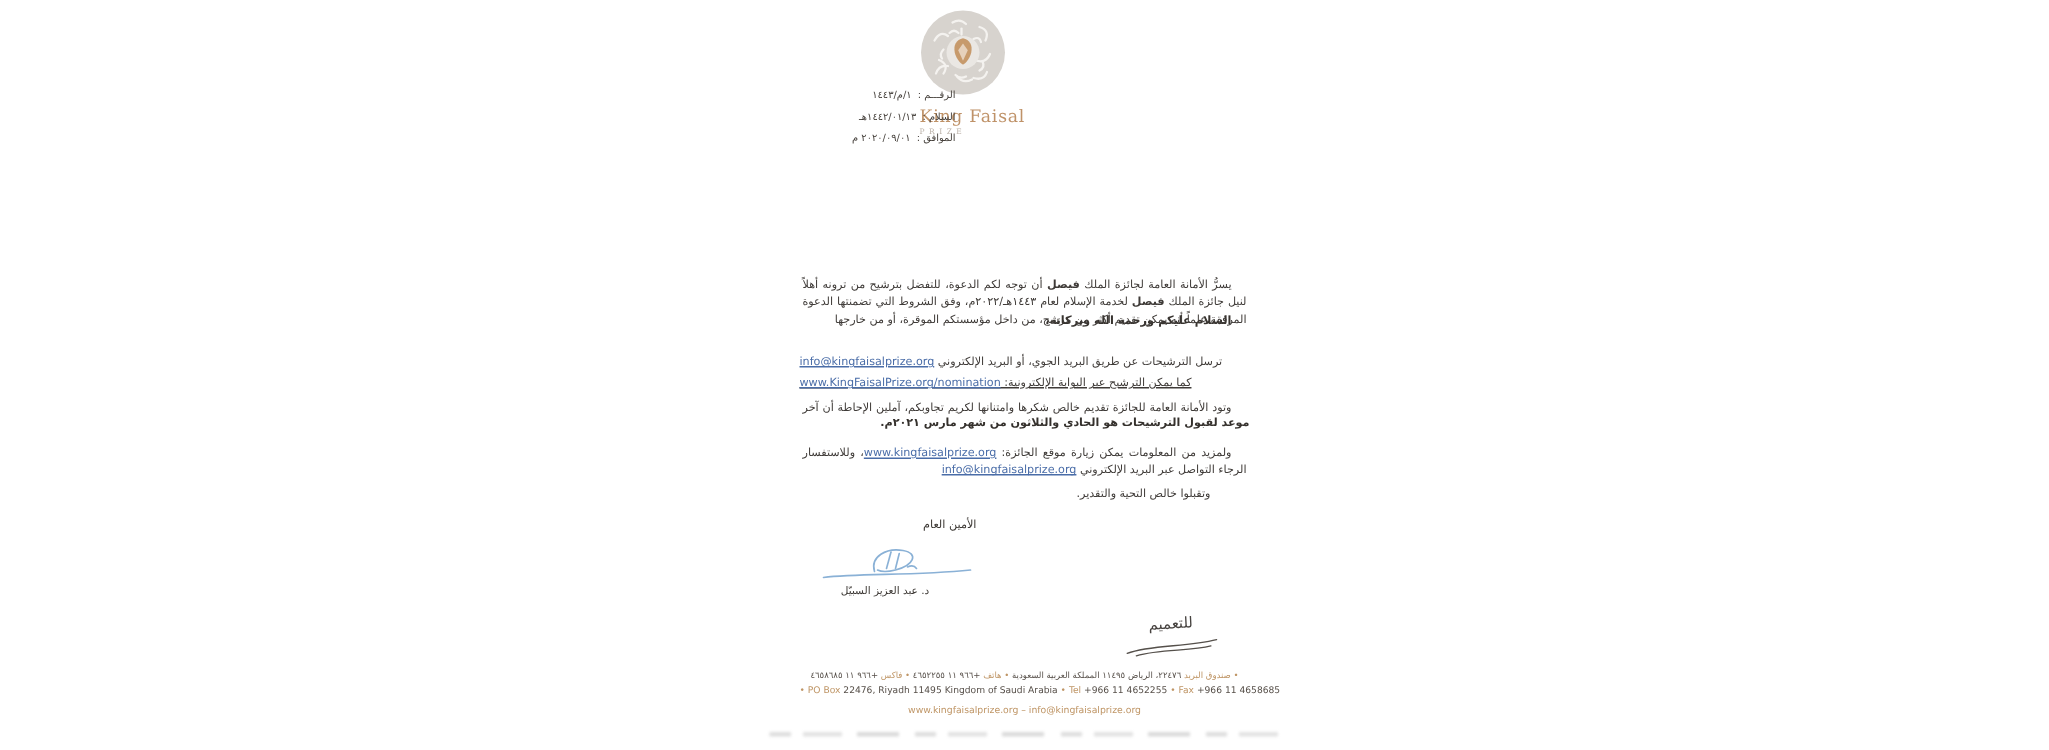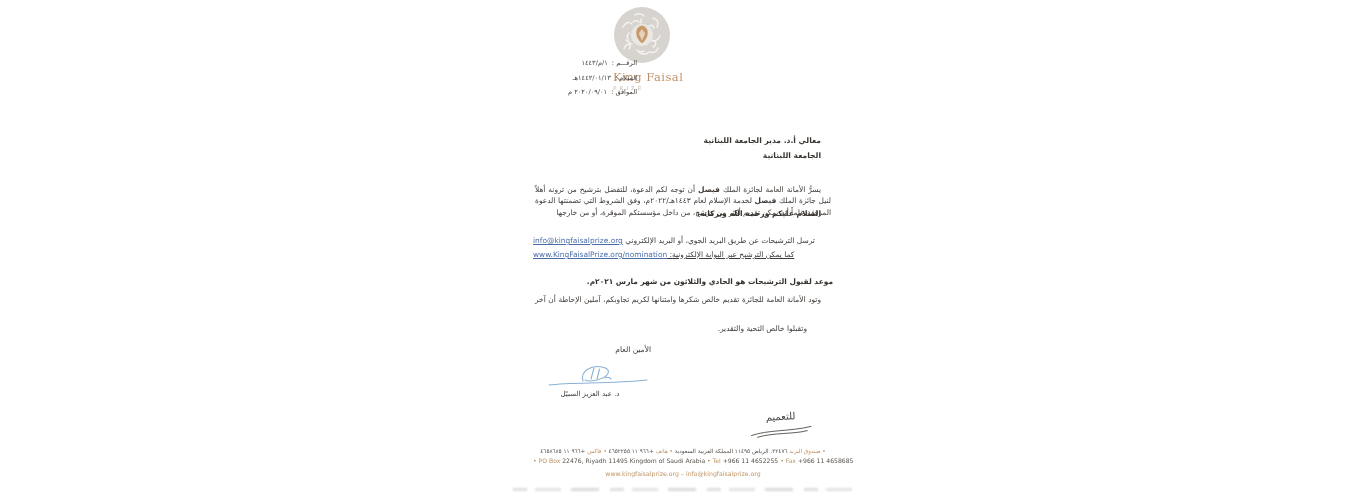--- a/index.html
+++ b/index.html
@@ -37,21 +37,21 @@
   .b  { font-weight: bold; }
 
   .center-line { position: absolute; right: 0; left: 0; text-align: left;
                  direction: rtl; font-size: 7.45px; color: #3f3b38; }
   .line-mail   { top: 236px; }
   .line-portal { top: 250px; text-decoration: underline; }
 
   .link { color: #4a6da8; text-decoration: underline; }
 
   .p2-line1 { position: absolute; top: 266px; right: 2px; left: 2px;
-              text-indent: 10px; text-align-last: justify; margin-top: 28px; }
+              text-indent: 10px; text-align-last: justify; }
   .p2-line2 { position: absolute; top: 277px; right: 0; left: 0; direction: rtl;
               font-size: 7.45px; font-weight: bold; color: #35312d; }
 
   .p3 { position: absolute; top: 296px; right: 2px; left: 2px; text-indent: 10px; }
 
   .closing { position: absolute; top: 324px; right: 26px; direction: rtl;
              font-size: 7.45px; color: #3f3b38; }
 
   
   .sig-title { position: absolute; top: 345px; left: 48px; width: 70px;
@@ -123,35 +123,32 @@
       <div class="ref-row">
         <span class="ref-label">السلام :</span>
         <span class="ref-value">١٤٤٢/٠١/١٣هـ</span>
       </div>
       <div class="ref-row">
         <span class="ref-label">الموافق :</span>
         <span class="ref-value">٢٠٢٠/٠٩/٠١ م</span>
       </div>
     </div>
 
-    <div class="addressee">
-      <div>معالي أ.د. مدير الجامعة اللبنانية</div>
-      <div>الجامعة اللبنانية</div>
-    </div>
 
     <div class="salutation">السلام عليكم ورحمة الله وبركاته،</div>
 
     <p class="para p1"><span>يسرُّ الأمانة العامة لجائزة الملك </span><span class="b">فيصل</span><span> أن توجه لكم الدعوة، للتفضل بترشيح من ترونه أهلاً لنيل جائزة الملك </span><span class="b">فيصل</span><span> لخدمة الإسلام لعام ١٤٤٣هـ/٢٠٢٢م، وفق الشروط التي تضمنتها الدعوة المرفقة علماً أنه يمكن تقديم أكثر من مرشح، من داخل مؤسستكم الموقرة، أو من خارجها</span></p>
 
     <div class="center-line line-mail"><span>ترسل الترشيحات عن طريق البريد الجوي، أو البريد الإلكتروني </span><span class="link">info@kingfaisalprize.org</span></div>
     <div class="center-line line-portal"><span>كما يمكن الترشيح عبر البوابة الإلكترونية: </span><span class="link">www.KingFaisalPrize.org/nomination</span></div>
 
     <p class="para p2-line1">وتود الأمانة العامة للجائزة تقديم خالص شكرها وامتنانها لكريم تجاوبكم، آملين الإحاطة أن آخر</p>
     <div class="p2-line2">موعد لقبول الترشيحات هو الحادي والثلاثون من شهر مارس ٢٠٢١م.</div>
 
+    <p class="para p3"><span>ولمزيد من المعلومات يمكن زيارة موقع الجائزة: </span><span class="link">www.kingfaisalprize.org</span><span>، وللاستفسار الرجاء التواصل عبر البريد الإلكتروني </span><span class="link">info@kingfaisalprize.org</span></p>
 
     <div class="closing">وتقبلوا خالص التحية والتقدير.</div>
 
     <div class="sig-title">الأمين العام</div>
     <div class="sig-mark">
       <svg width="104" height="30" viewBox="0 0 104 30">
         <g stroke="#8ab1d6" stroke-width="1.1" fill="none" stroke-linecap="round">
           <path d="M2 22 C 26 19, 62 21, 100 17"></path>
           <path d="M36 18 C 33 8, 44 2, 55 4 C 66 6, 62 14, 50 17 C 44 18.5, 40 18, 38 17"></path>
           <path d="M44 16 l3 -11"></path>

